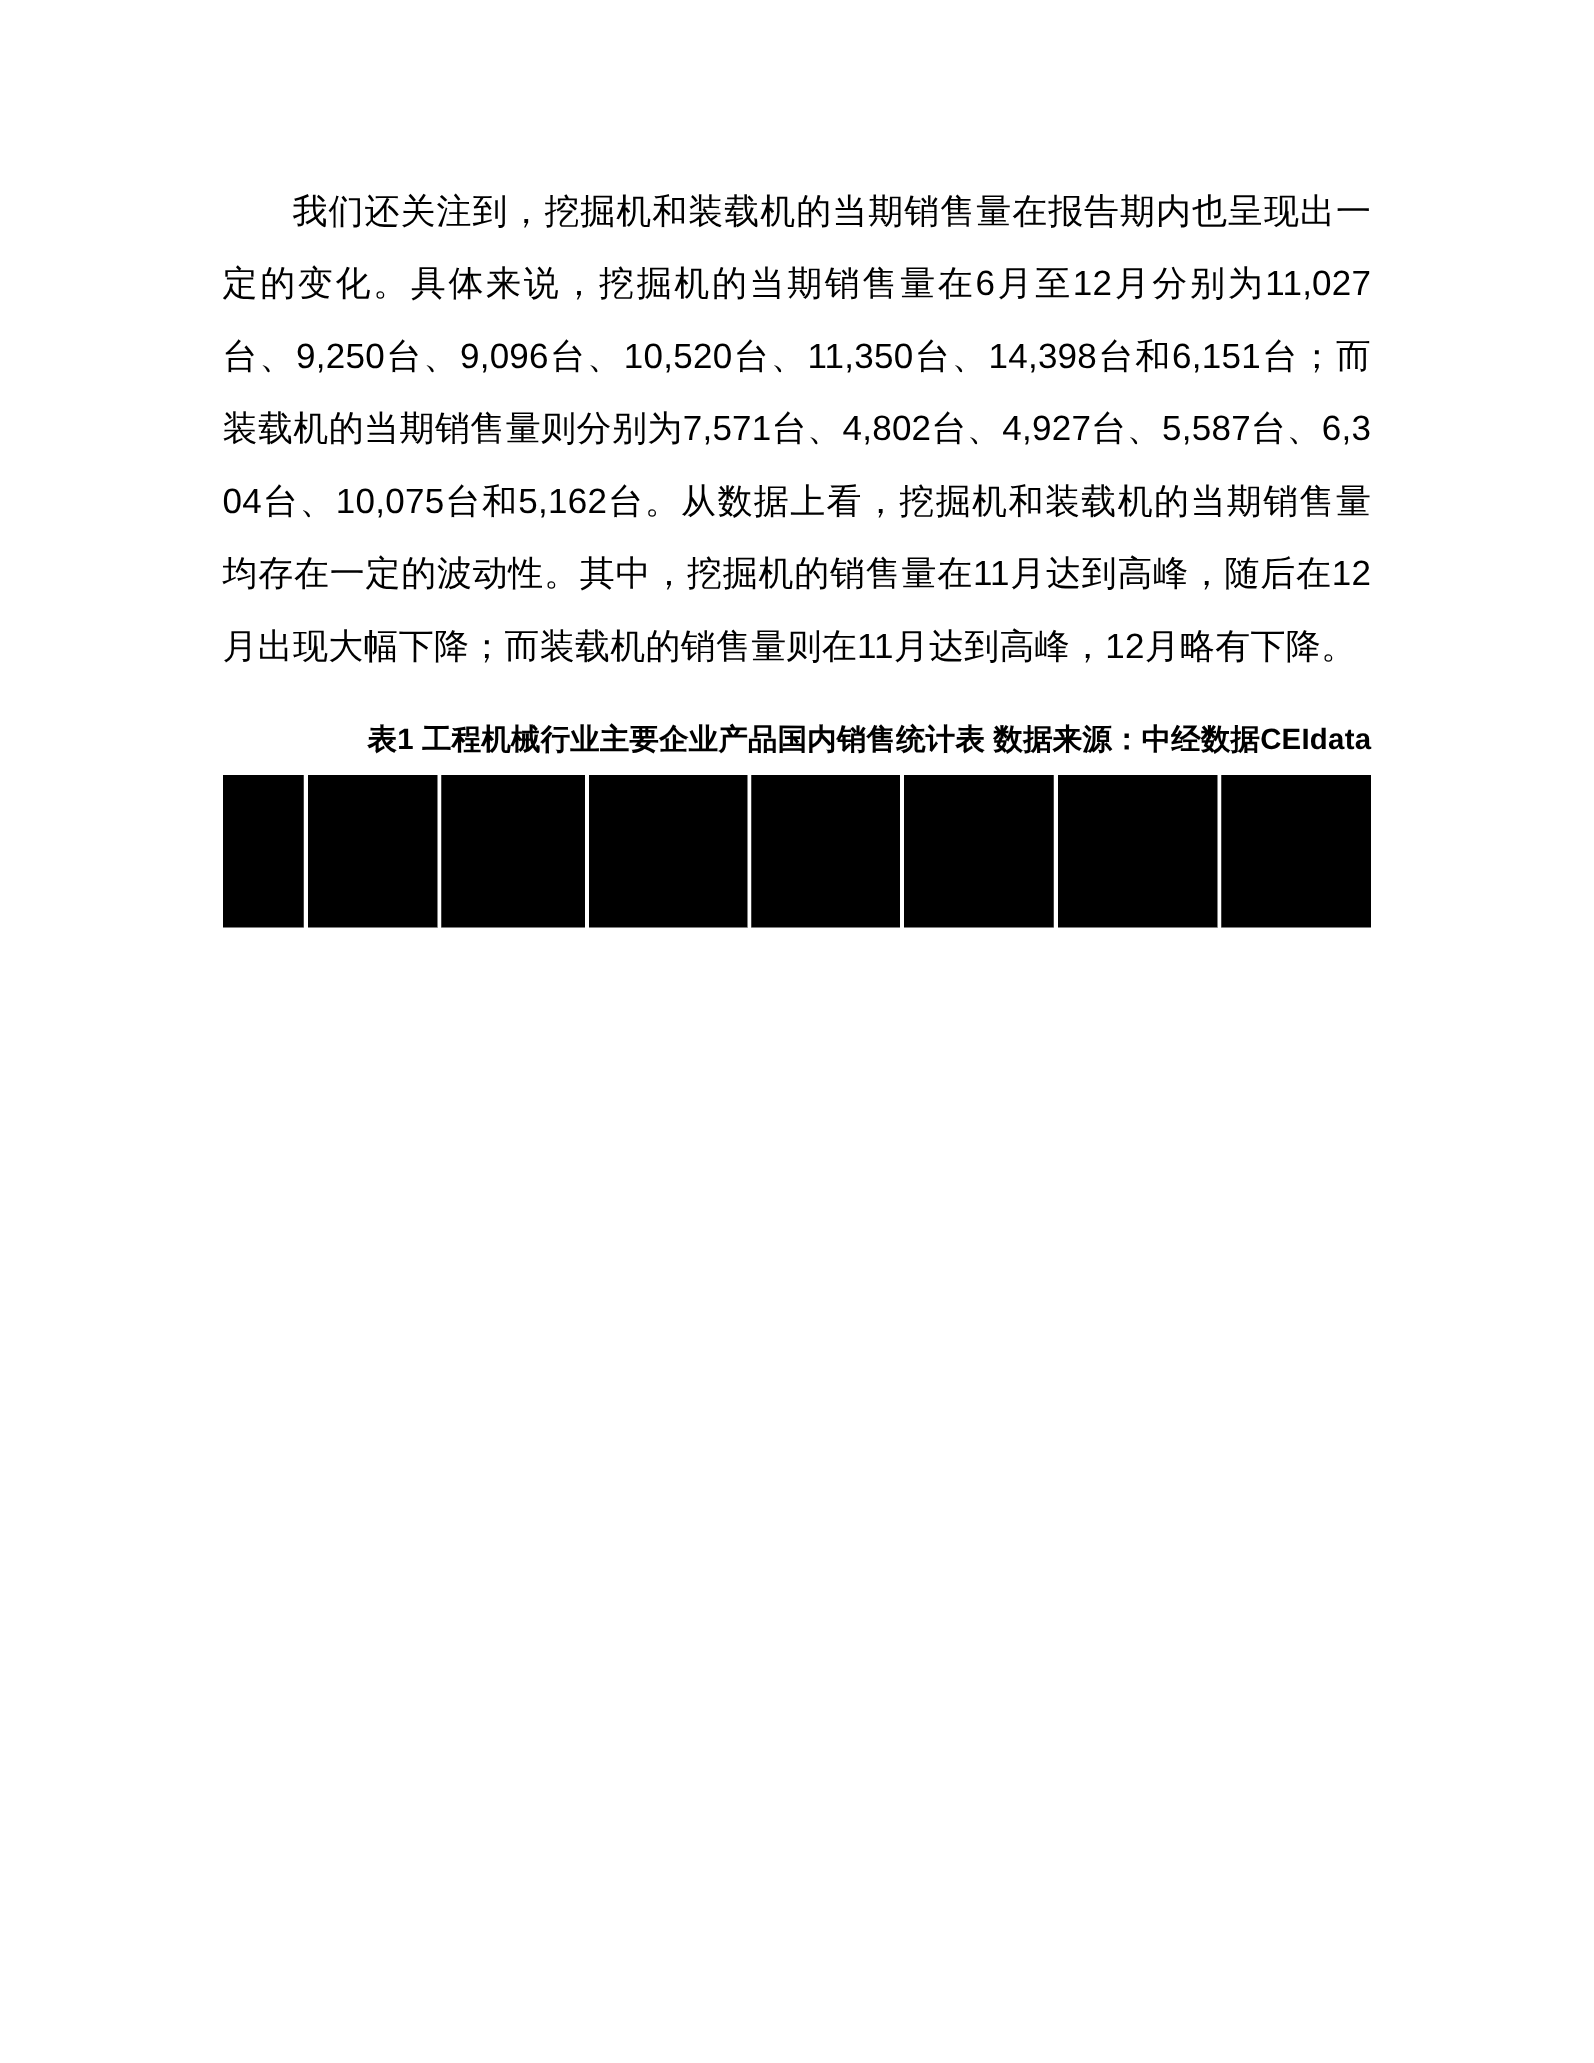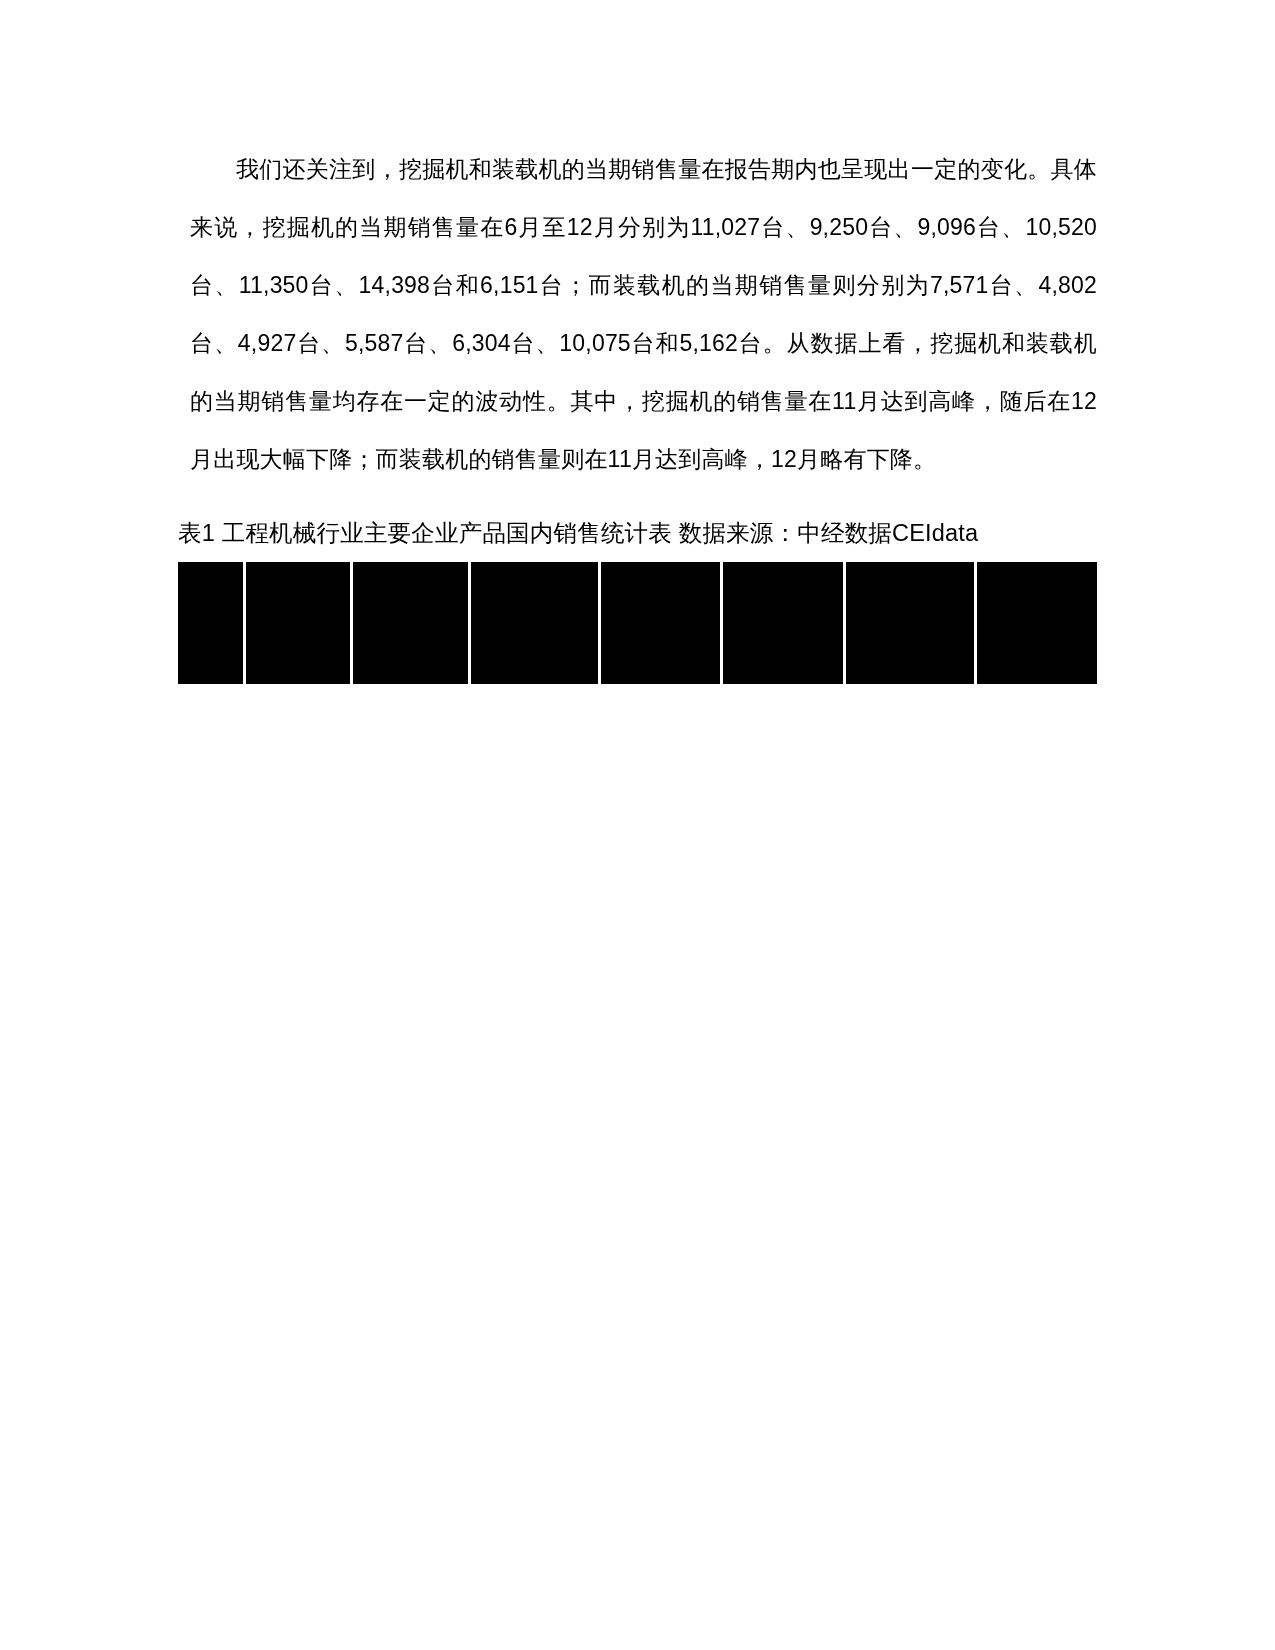--- a/index.html
+++ b/index.html
@@ -16,35 +16,36 @@
     overflow: hidden;
   }
   .page {
     box-sizing: border-box;
     width: 1275px;
     height: 1650px;
     padding: 140px 178px 0 178px;
     position: relative;
   }
   .para {
-    font-size: 23px;
+    font-size: 28px;
     line-height: 58px;
     text-align: justify;
     text-justify: inter-ideograph;
-    margin: 0 0 2px 12px;
+    margin: 0 0 2px 0;
     text-indent: 2em;
     letter-spacing: 0.2px;
     word-break: break-all;
   }
   .caption {
     font-size: 23.5px;
     line-height: 46px;
-    text-align: left;
+    text-align: right;
     margin: 22px 0 6px 0;
     letter-spacing: 0.2px;
+    font-weight: bold;
   }
   table.data-table {
     border-collapse: collapse;
     width: 100%;
     table-layout: fixed;
     margin-top: 4px;
   }
   table.data-table td {
     background: #000000;
     border: 3px solid #ffffff;

